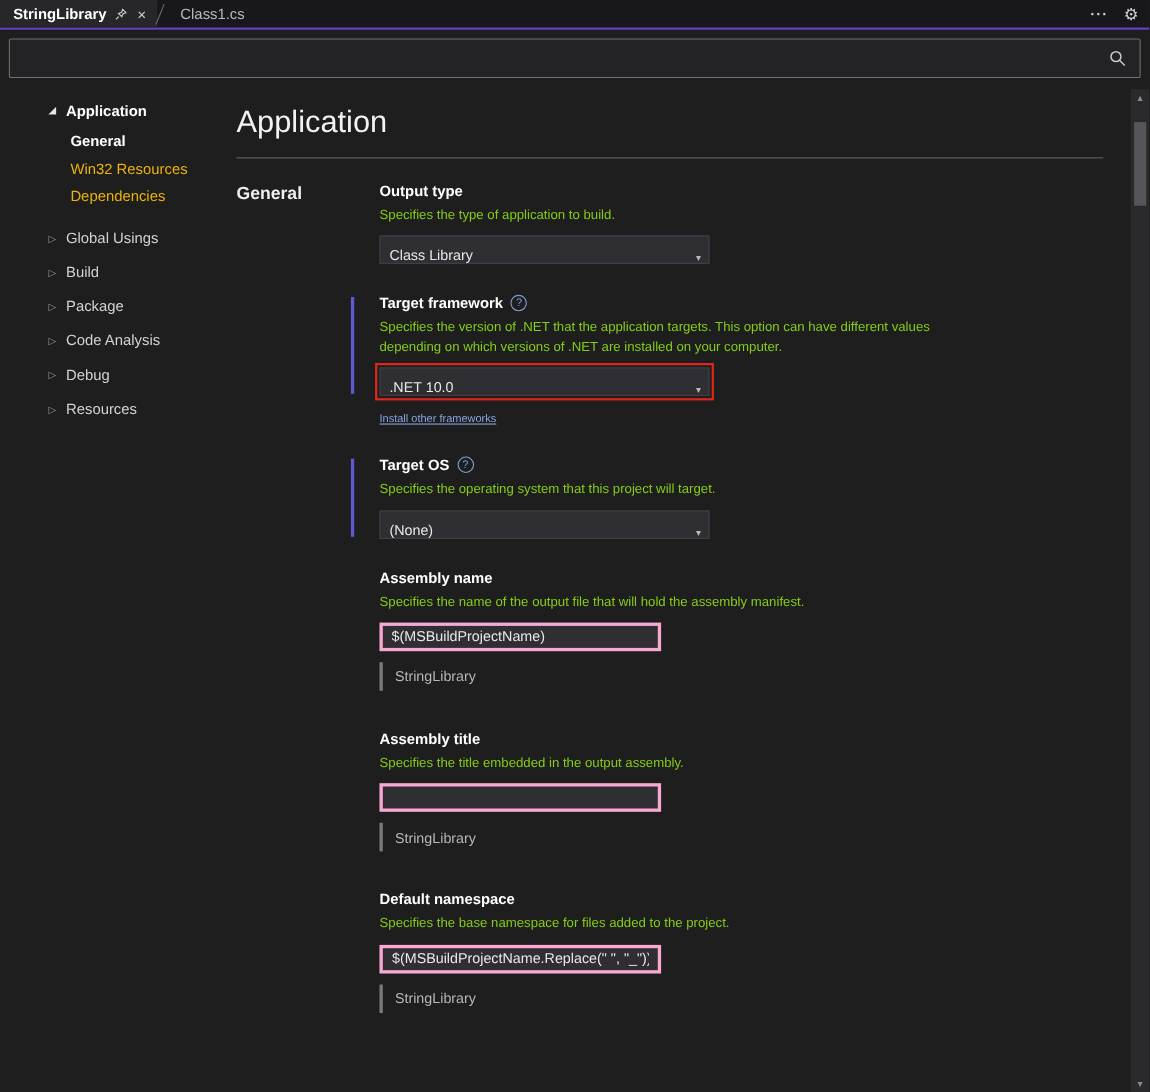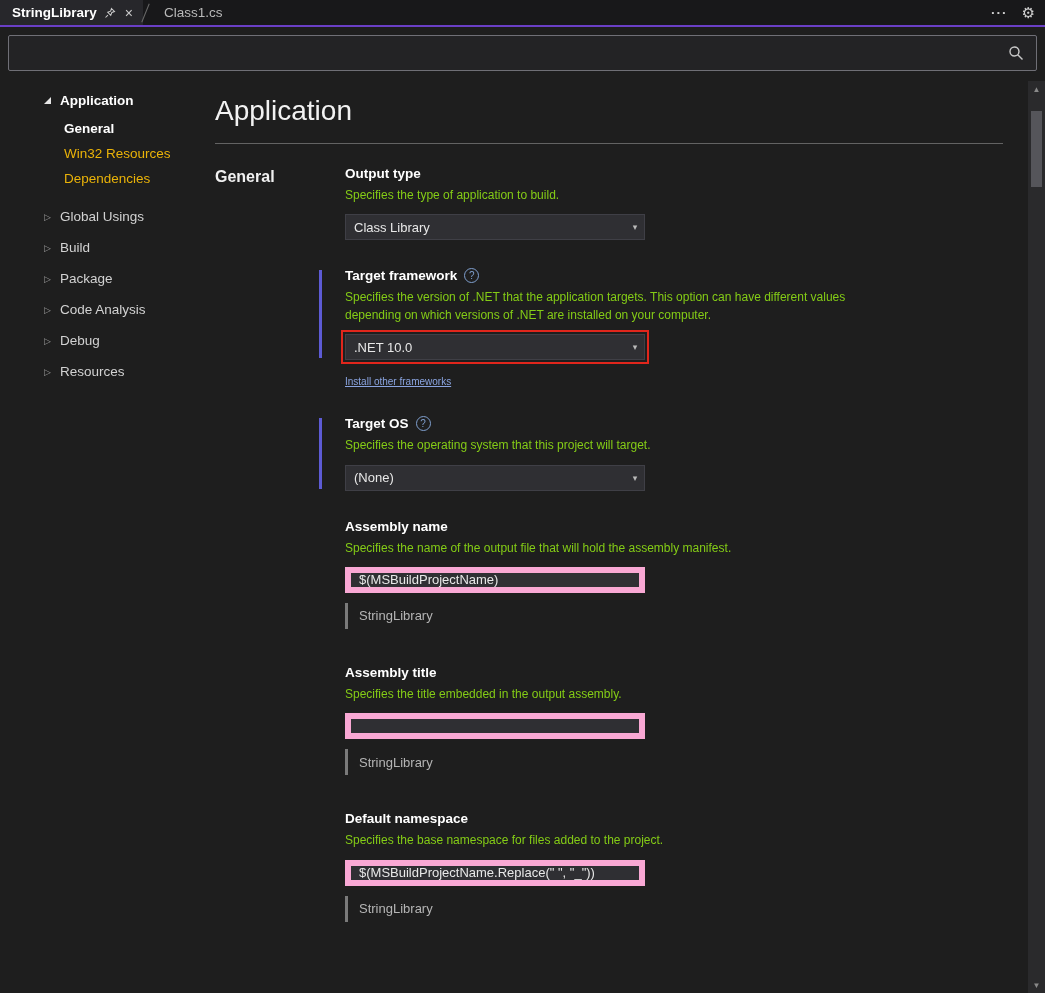--- a/index.html
+++ b/index.html
@@ -56,24 +56,24 @@
   .fields{flex:1;}
   .field{margin-bottom:28px;position:relative;max-width:520px;}
   .field.with-eval{margin-bottom:36px;}
   .field-label{font-weight:bold;font-size:13.5px;color:#ffffff;margin-bottom:6px;
     display:flex;align-items:center;gap:7px;text-align:right;}
   .help-icon{width:15px;height:15px;border:1px solid #7f9fce;border-radius:50%;
     color:#7f9fce;font-size:10px;font-weight:normal;display:inline-flex;
     align-items:center;justify-content:center;line-height:1;}
   .field-desc{font-size:12px;color:#84cc16;line-height:1.45;margin-bottom:10px;max-width:505px;}
   .control{width:300px;height:26px;background:#2f2f33;border:1px solid #3f3f46;
-    display:flex;align-items:center;font-size:13px;color:#e8e8e8;}
+    display:flex;align-items:flex-end;font-size:13px;color:#e8e8e8;}
   .dropdown .value{flex:1;padding:0 8px;overflow:hidden;white-space:nowrap;}
   .dropdown .arrow{width:18px;text-align:center;color:#b9b9b9;font-size:9px;}
-  input.text-control{width:300px;height:26px;background:#2f2f33;border:6px solid #f9a8d4;
+  input.text-control{width:256px;height:26px;background:#2f2f33;border:3px solid #f9a8d4;
     color:#e8e8e8;font-size:13px;padding:0 8px;font-family:inherit;outline:none;}
   .highlight-red{outline:2px solid var(--highlight-red);outline-offset:2px;gap:31px;}
   .bar-scope{position:relative;}
   .bar-scope.modified::before{content:"";position:absolute;left:-26px;top:2px;bottom:2px;
     width:3px;background:var(--modified-bar);}
   .link{display:inline-block;margin-top:16px;color:var(--link-blue);
     text-decoration:underline;font-size:10px;cursor:pointer;}
   .evaluated{display:flex;align-items:center;margin-top:10px;height:26px;
     border-left:3px solid #7a7a7a;padding-left:11px;color:#b5b5b5;font-size:13px;}
   

